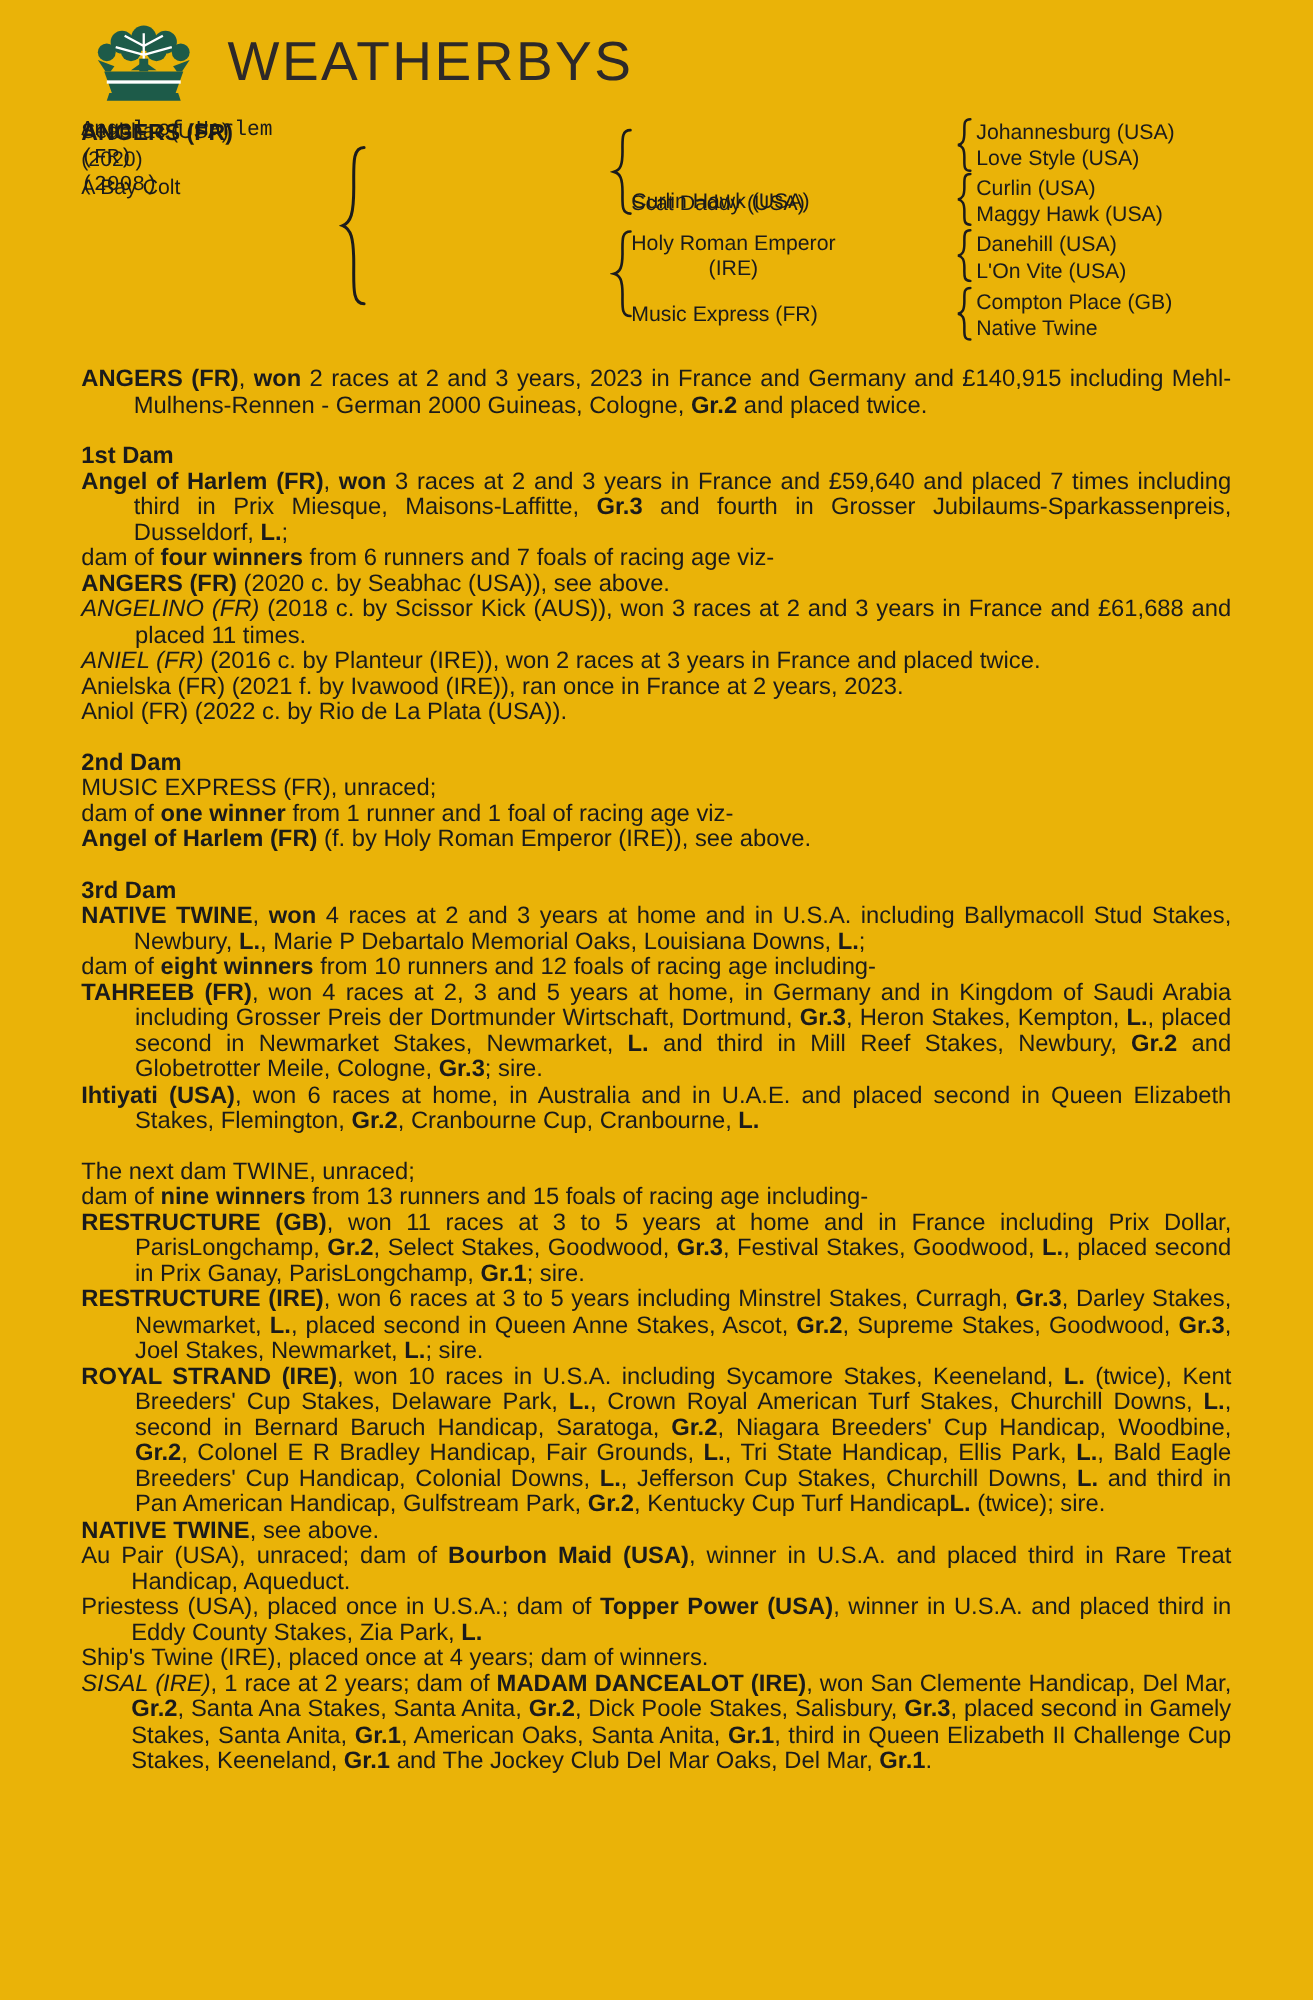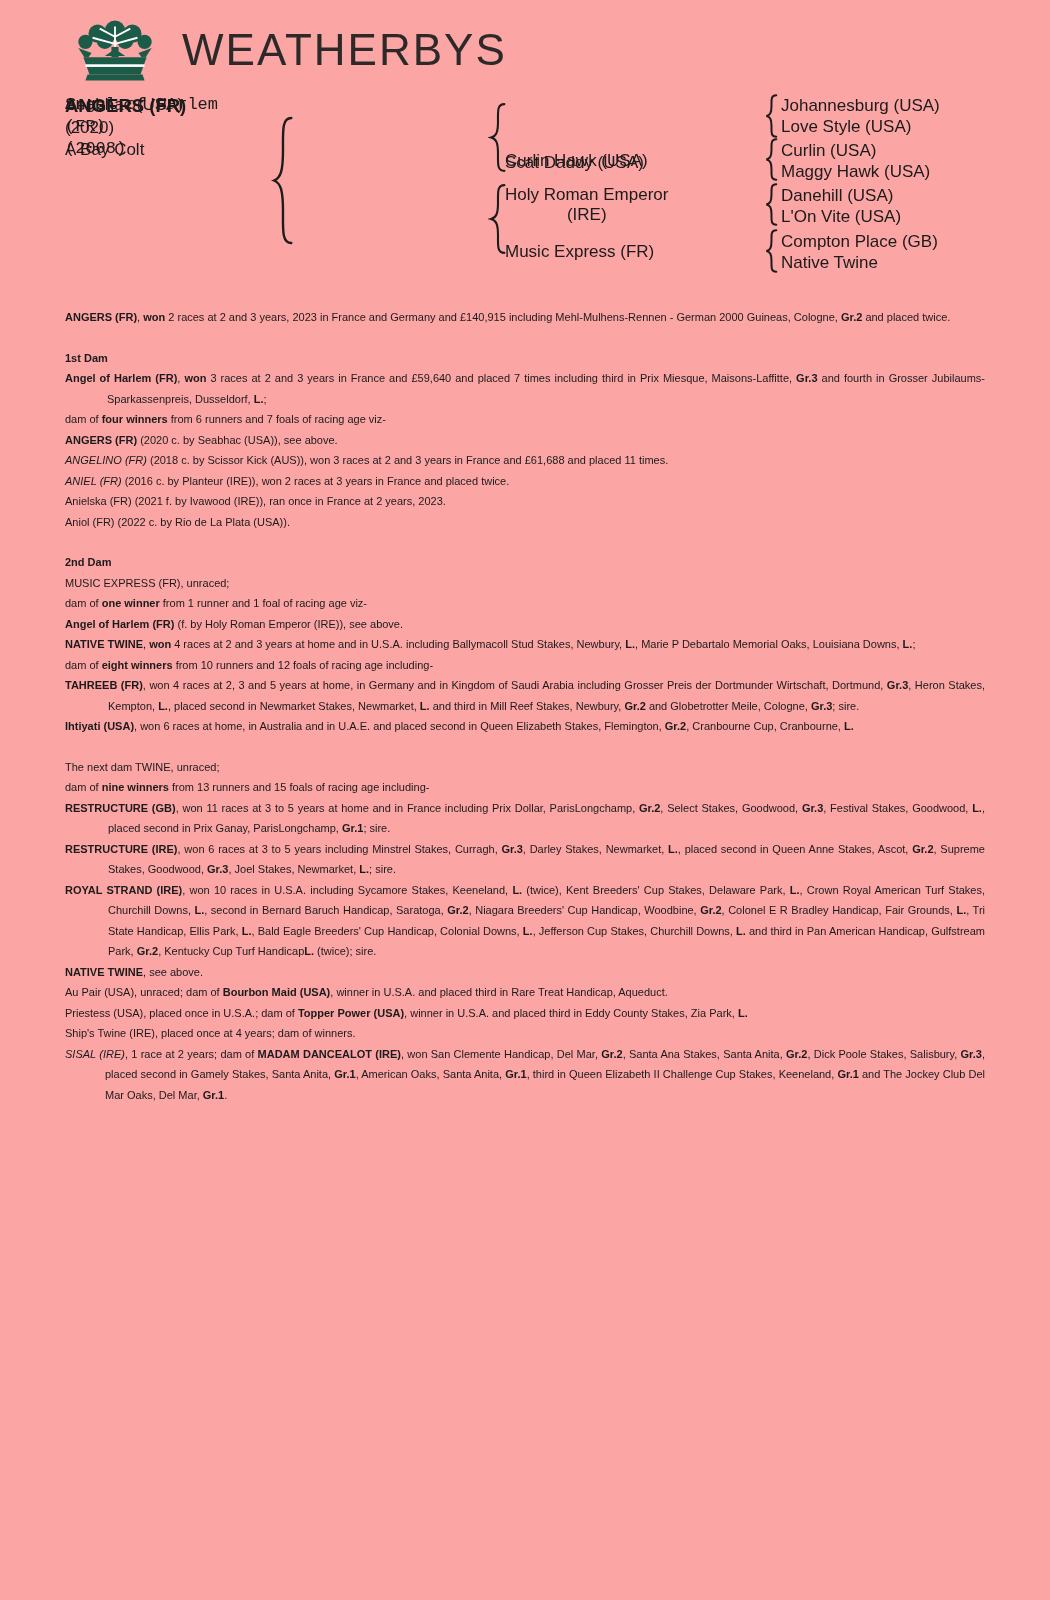--- a/index.html
+++ b/index.html
@@ -1,16 +1,16 @@
 <!DOCTYPE html>
 <html><head>
 <meta charset="utf-8">
 <style>
   html,body{margin:0;padding:0;background:#fff;}
-  .page{width:1050px;height:1600px;background:#fca5a5;position:relative;overflow:hidden;
+  .page{width:1050px;height:1600px;background:#eab308;position:relative;overflow:hidden;
         font-family:"Liberation Sans",sans-serif;color:#1b1b1b;}
   
   .hdr{display:flex;align-items:center;gap:16px;padding:18px 0 0 64px;}
   .logo{width:102px;height:64px;flex:0 0 auto;}
   .wordmark{font-size:44px;letter-spacing:2px;color:#2d2929;font-weight:400;line-height:1;}
   
   .chart{position:relative;height:196px;margin:12px 65px 0 65px;font-size:17px;line-height:21px;}
   .cell{position:absolute;white-space:nowrap;}
   .subj{left:0;top:66;}
   .subj .nm{font-weight:bold;font-size:18.5px;line-height:23px;}
@@ -22,21 +22,21 @@
   .g2b{left:440px;top:56px;}
   .g2c{left:440px;top:91px;text-align:center;}
   .g2c div{line-height:20px;}
   .g2d{left:440px;top:147px;}
   .g3{position:absolute;left:716px;top:0;width:240px;}
   .g3 div{position:absolute;white-space:nowrap;}
   .g3 .r0{top:1px}.g3 .r1{top:22px}.g3 .r2{top:46px}.g3 .r3{top:67px}
   .g3 .r4{top:91px}.g3 .r5{top:112px}.g3 .r6{top:137px}.g3 .r7{top:158px}
   .brace{position:absolute;}
   
-  .doc{padding:4px 65px 0 65px;font-size:11px;line-height:20.5px;margin-top:13px;}
+  .doc{padding:4px 65px 0 65px;font-size:19px;line-height:20.5px;}
   .doc p{margin:0;text-align:justify;}
   .hang{padding-left:42px;text-indent:-42px;}
   .l1{margin-left:42px;padding-left:43px;text-indent:-43px;}
   .l2{margin-left:80px;padding-left:40px;text-indent:-40px;}
   .h{font-weight:bold;text-align:left;}
   .gap{margin-top:20px !important;}
   .flat{text-align:left;}
   i{font-style:italic;}
   b{font-weight:bold;}
 </style>
@@ -139,20 +139,21 @@
     <p class="l1"><i>ANGELINO (FR)</i> (2018 c. by Scissor Kick (AUS)), won 3 races at 2 and 3 years in France and £61,688 and placed 11 times.</p>
     <p class="l1"><i>ANIEL (FR)</i> (2016 c. by Planteur (IRE)), won 2 races at 3 years in France and placed twice.</p>
     <p class="l1">Anielska (FR) (2021 f. by Ivawood (IRE)), ran once in France at 2 years, 2023.</p>
     <p class="l1">Aniol (FR) (2022 c. by Rio de La Plata (USA)).</p>
 
     <p class="h gap">2nd Dam</p>
     <p class="flat">MUSIC EXPRESS (FR), unraced;</p>
     <p class="flat">dam of <b>one winner</b> from 1 runner and 1 foal of racing age viz-</p>
     <p class="l1"><b>Angel of Harlem (FR)</b> (f. by Holy Roman Emperor (IRE)), see above.</p>
 
+    <p class="h gap">3rd Dam</p>
     <p class="hang"><b>NATIVE TWINE</b>, <b>won</b> 4 races at 2 and 3 years at home and in U.S.A. including Ballymacoll Stud Stakes, Newbury, <b>L.</b>, Marie P Debartalo Memorial Oaks, Louisiana Downs, <b>L.</b>;</p>
     <p class="flat">dam of <b>eight winners</b> from 10 runners and 12 foals of racing age including-</p>
     <p class="l1"><b>TAHREEB (FR)</b>, won 4 races at 2, 3 and 5 years at home, in Germany and in Kingdom of Saudi Arabia including Grosser Preis der Dortmunder Wirtschaft, Dortmund, <b>Gr.3</b>, Heron Stakes, Kempton, <b>L.</b>, placed second in Newmarket Stakes, Newmarket, <b>L.</b> and third in Mill Reef Stakes, Newbury, <b>Gr.2</b> and Globetrotter Meile, Cologne, <b>Gr.3</b>; sire.</p>
     <p class="l1"><b>Ihtiyati (USA)</b>, won 6 races at home, in Australia and in U.A.E. and placed second in Queen Elizabeth Stakes, Flemington, <b>Gr.2</b>, Cranbourne Cup, Cranbourne, <b>L.</b></p>
 
     <p class="flat gap">The next dam TWINE, unraced;</p>
     <p class="flat">dam of <b>nine winners</b> from 13 runners and 15 foals of racing age including-</p>
     <p class="l1"><b>RESTRUCTURE (GB)</b>, won 11 races at 3 to 5 years at home and in France including Prix Dollar, ParisLongchamp, <b>Gr.2</b>, Select Stakes, Goodwood, <b>Gr.3</b>, Festival Stakes, Goodwood, <b>L.</b>, placed second in Prix Ganay, ParisLongchamp, <b>Gr.1</b>; sire.</p>
     <p class="l1"><b>RESTRUCTURE (IRE)</b>, won 6 races at 3 to 5 years including Minstrel Stakes, Curragh, <b>Gr.3</b>, Darley Stakes, Newmarket, <b>L.</b>, placed second in Queen Anne Stakes, Ascot, <b>Gr.2</b>, Supreme Stakes, Goodwood, <b>Gr.3</b>, Joel Stakes, Newmarket, <b>L.</b>; sire.</p>
     <p class="l1"><b>ROYAL STRAND (IRE)</b>, won 10 races in U.S.A. including Sycamore Stakes, Keeneland, <b>L.</b> (twice), Kent Breeders' Cup Stakes, Delaware Park, <b>L.</b>, Crown Royal American Turf Stakes, Churchill Downs, <b>L.</b>, second in Bernard Baruch Handicap, Saratoga, <b>Gr.2</b>, Niagara Breeders' Cup Handicap, Woodbine, <b>Gr.2</b>, Colonel E R Bradley Handicap, Fair Grounds, <b>L.</b>, Tri State Handicap, Ellis Park, <b>L.</b>, Bald Eagle Breeders' Cup Handicap, Colonial Downs, <b>L.</b>, Jefferson Cup Stakes, Churchill Downs, <b>L.</b> and third in Pan American Handicap, Gulfstream Park, <b>Gr.2</b>, Kentucky Cup Turf Handicap<b>L.</b> (twice); sire.</p>

